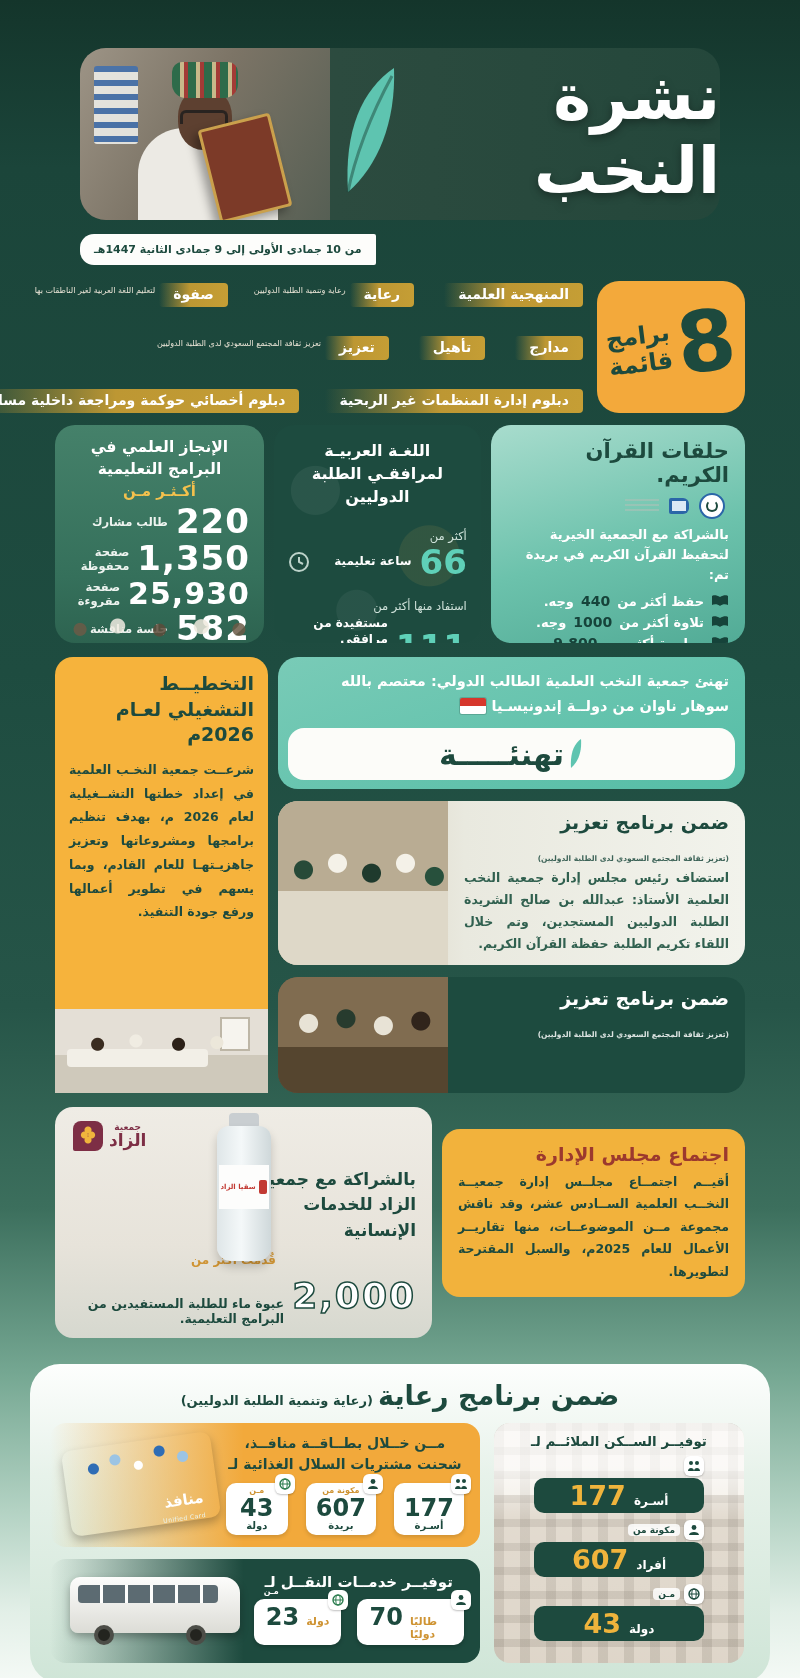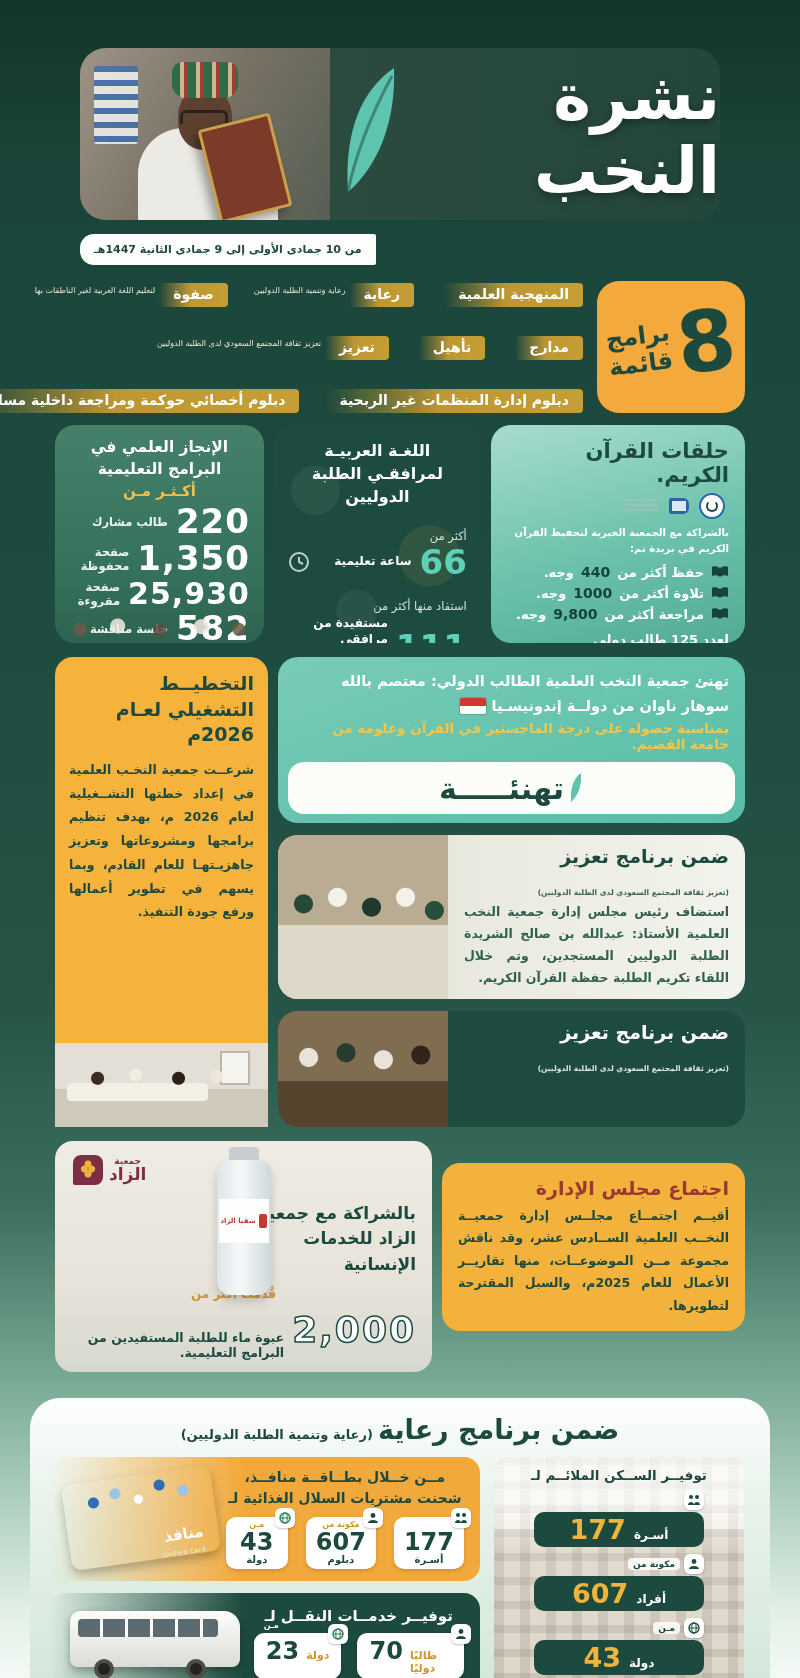--- a/index.html
+++ b/index.html
@@ -51,21 +51,21 @@
   .cards-row{ margin:12px 55px 0; display:flex; gap:10px; flex:none; height:218px;}
   .card{ border-radius:20px; overflow:hidden; position:relative;}
   .quran-card{ width:258px; background:linear-gradient(165deg,#a8dccd 0%,#6cc2ac 55%,#52ab96 100%); padding:14px 16px;}
   .quran-title{ color:#1d4a3e; font-size:21px; font-weight:bold;}
   .logos{ display:flex; gap:10px; align-items:center; margin:6px 4px 6px 0;}
   .logo-circle{ width:26px; height:26px; border-radius:50%; background:#fff; border:2px solid #2b66a8; position:relative;}
   .logo-circle::after{ content:""; position:absolute; inset:5px; border-radius:50%; border:2px solid #1d4a3e; border-top-color:transparent;}
   .logo-book{ width:20px; height:16px; background:#2b66a8; border-radius:2px 6px 6px 2px; position:relative;}
   .logo-book::after{ content:""; position:absolute; inset:3px; background:#dce9f5;}
   .logo-lines{ width:34px; height:14px; background:repeating-linear-gradient(180deg,#9fc3b6 0 2px,transparent 2px 5px); opacity:.8;}
-  .quran-intro{ color:#fff; font-size:10px; font-weight:bold; line-height:1.55; margin-bottom:8px;}
+  .quran-intro{ color:#fff; font-size:13px; font-weight:bold; line-height:1.55; margin-bottom:8px;}
   .q-item{ display:flex; align-items:center; gap:7px; margin-top:5px; color:#fff; font-size:13px; font-weight:bold;}
   .q-item b{ color:#16433a; font-size:14px;}
   .q-foot{ color:#fff; font-size:13px; font-weight:bold; margin-top:10px;}
   .arabic-card{ width:210px; background:#1d4b3f; padding:14px;
     background-image:radial-gradient(circle at 20% 30%,rgba(255,255,255,.06) 0 24px,transparent 25px),
       radial-gradient(circle at 75% 60%,rgba(196,164,80,.12) 0 30px,transparent 31px),
       radial-gradient(circle at 40% 85%,rgba(255,255,255,.05) 0 20px,transparent 21px);}
   .arabic-title{ color:#fff; font-size:16px; font-weight:bold; line-height:1.45; text-align:center; margin-bottom:10px;}
   .a-prefix{ color:#cfe2da; font-size:11.5px; margin-top:20px;}
   .a-stat{ display:flex; align-items:center; gap:8px; margin-top:2px;}
@@ -388,21 +388,20 @@
   </div>
 
   <div class="mid">
 
     <div class="mid-right">
       <div class="congrats">
         <div class="congrats-l1">
           <span>تهنئ جمعية النخب العلمية الطالب الدولي: معتصم بالله سوهار ناوان من دولــة إندونيسـيا</span>
           <span class="flag-id"></span>
         </div>
-        <div class="congrats-l2">بمناسبة حصوله على درجة الماجستير في القرآن وعلومه من جامعة القصيم.</div>
         <div class="congrats-banner">
           <svg width="16" height="32" viewBox="0 0 16 32">
               <path d="M13 1 C6 6 2 15 3 30 C10 24 14 14 13 1 Z" fill="#5ec4b0"></path>
             </svg>
           <span class="word">تهنئـــــة</span>
         </div>
       </div>
 
       <div class="taziz taziz1">
         <div class="photo"></div>
@@ -564,21 +563,21 @@
               </div>
               <div class="mf-stat">
                 <span class="badge">
                     <svg width="12" height="12" viewBox="0 0 12 12">
                       <circle cx="6" cy="3.5" r="2.4" fill="#1d4a3e"></circle>
                       <path d="M1 11 C1 7 11 7 11 11 Z" fill="#1d4a3e"></path>
                     </svg>
                   </span>
                 <div class="mf-top">مكونة من</div>
                 <div class="mf-num">607</div>
-                <div class="mf-label">دبلوم</div>
+                <div class="mf-label">بريدة</div>
               </div>
               <div class="mf-stat">
                 <span class="badge">
                     <svg width="12" height="12" viewBox="0 0 12 12">
                       <circle cx="6" cy="6" r="5" fill="none" stroke="#2c7d4f" stroke-width="1.4"></circle>
                       <ellipse cx="6" cy="6" rx="2.2" ry="5" fill="none" stroke="#2c7d4f" stroke-width="1"></ellipse>
                       <path d="M1 6 L11 6" stroke="#2c7d4f" stroke-width="1"></path>
                     </svg>
                   </span>
                 <div class="mf-top">مـن</div>

